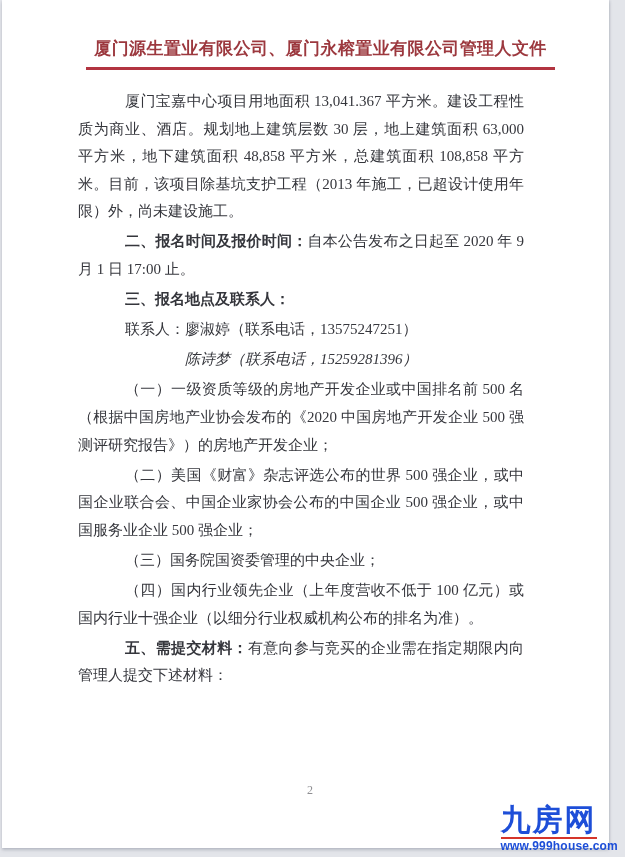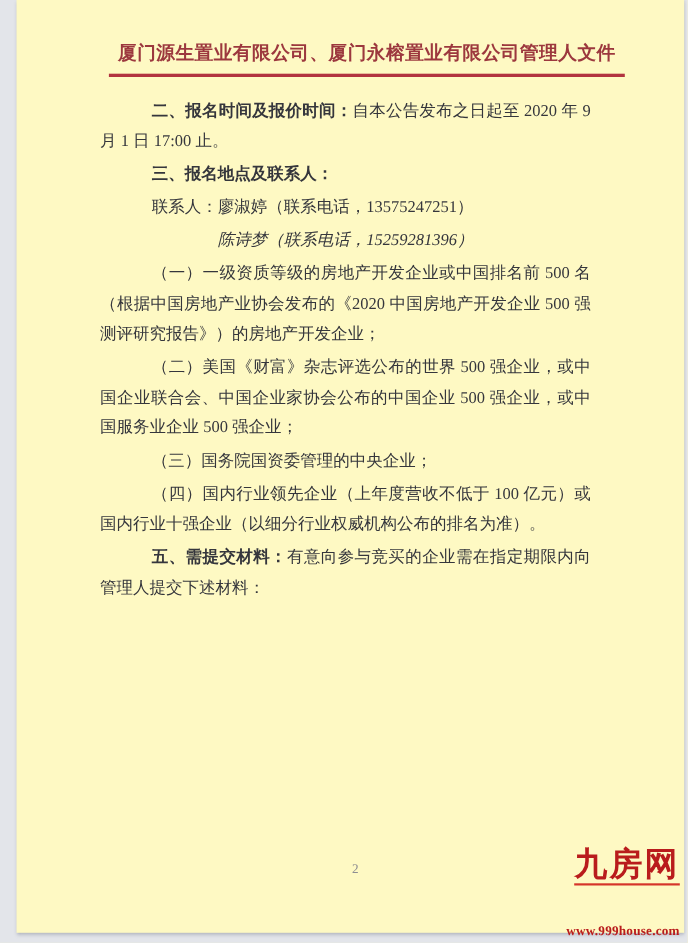--- a/index.html
+++ b/index.html
@@ -12,25 +12,25 @@
     font-family: "Liberation Serif", "DejaVu Serif", serif;
   }
   .photo {
     position: relative;
     width: 625px;
     height: 857px;
   }
   
   .page {
     position: absolute;
-    left: 15px;
+    left: 2px;
     top: 0;
     width: 607px;
     height: 848px;
-    background: #fef9c3;
+    background: #ffffff;
     box-shadow: 0 2px 3px rgba(110,116,132,0.35), 1px 0 2px rgba(110,116,132,0.18);
   }
   .title-block {
     padding-top: 37px;
     text-align: center;
   }
   .doc-title {
     display: inline-block;
     margin-left: 30px;
     color: #9c383e;
@@ -70,52 +70,51 @@
     box-sizing: border-box;
     text-align: center;
     font-size: 12px;
     color: #8e8e92;
   }
   .watermark {
     position: absolute;
     right: 7px;
     bottom: 3px;
     z-index: 5;
-    text-align: right;
-    color: #b91c1c;
-    font-family: Liberation Serif, serif;
+    color: #1d4ed8;
+    font-family: Liberation Sans, sans-serif;
   }
   .wm-logo {
     font-size: 30px;
     font-weight: bold;
     line-height: 1;
     letter-spacing: 2px;
     border-bottom: 2px solid #d5352a;
     padding-bottom: 2px;
     display: inline-block;
   }
   .wm-url {
     font-size: 12px;
     font-weight: bold;
     line-height: 1.25;
     letter-spacing: 0.2px;
-    margin-top: 34px;
   }
 </style>
 </head>
 <body>
 
 <div class="photo">
   <div class="page">
 
     <div class="title-block">
       <div class="doc-title">厦门源生置业有限公司、厦门永榕置业有限公司管理人文件</div>
     </div>
 
     <div class="content">
+      <p><span class="lead"></span><span>厦门宝嘉中心项目用地面积 13,041.367 平方米。建设工程性质为商业、酒店。规划地上建筑层数 30 层，地上建筑面积 63,000 平方米，地下建筑面积 48,858 平方米，总建筑面积 108,858 平方米。目前，该项目除基坑支护工程（2013 年施工，已超设计使用年限）外，尚未建设施工。</span></p>
       <p><span class="lead">二、报名时间及报价时间：</span><span>自本公告发布之日起至 2020 年 9 月 1 日 17:00 止。</span></p>
       <p><span class="lead">三、报名地点及联系人：</span><span></span></p>
       <p><span class="lead"></span><span>联系人：廖淑婷（联系电话，13575247251）</span></p>
       <p class="hanging"><span class="lead"></span><span>陈诗梦（联系电话，15259281396）</span></p>
       <p><span class="lead"></span><span>（一）一级资质等级的房地产开发企业或中国排名前 500 名（根据中国房地产业协会发布的《2020 中国房地产开发企业 500 强测评研究报告》）的房地产开发企业；</span></p>
       <p><span class="lead"></span><span>（二）美国《财富》杂志评选公布的世界 500 强企业，或中国企业联合会、中国企业家协会公布的中国企业 500 强企业，或中国服务业企业 500 强企业；</span></p>
       <p><span class="lead"></span><span>（三）国务院国资委管理的中央企业；</span></p>
       <p><span class="lead"></span><span>（四）国内行业领先企业（上年度营收不低于 100 亿元）或国内行业十强企业（以细分行业权威机构公布的排名为准）。</span></p>
       <p><span class="lead">五、需提交材料：</span><span>有意向参与竞买的企业需在指定期限内向管理人提交下述材料：</span></p>
     </div>

